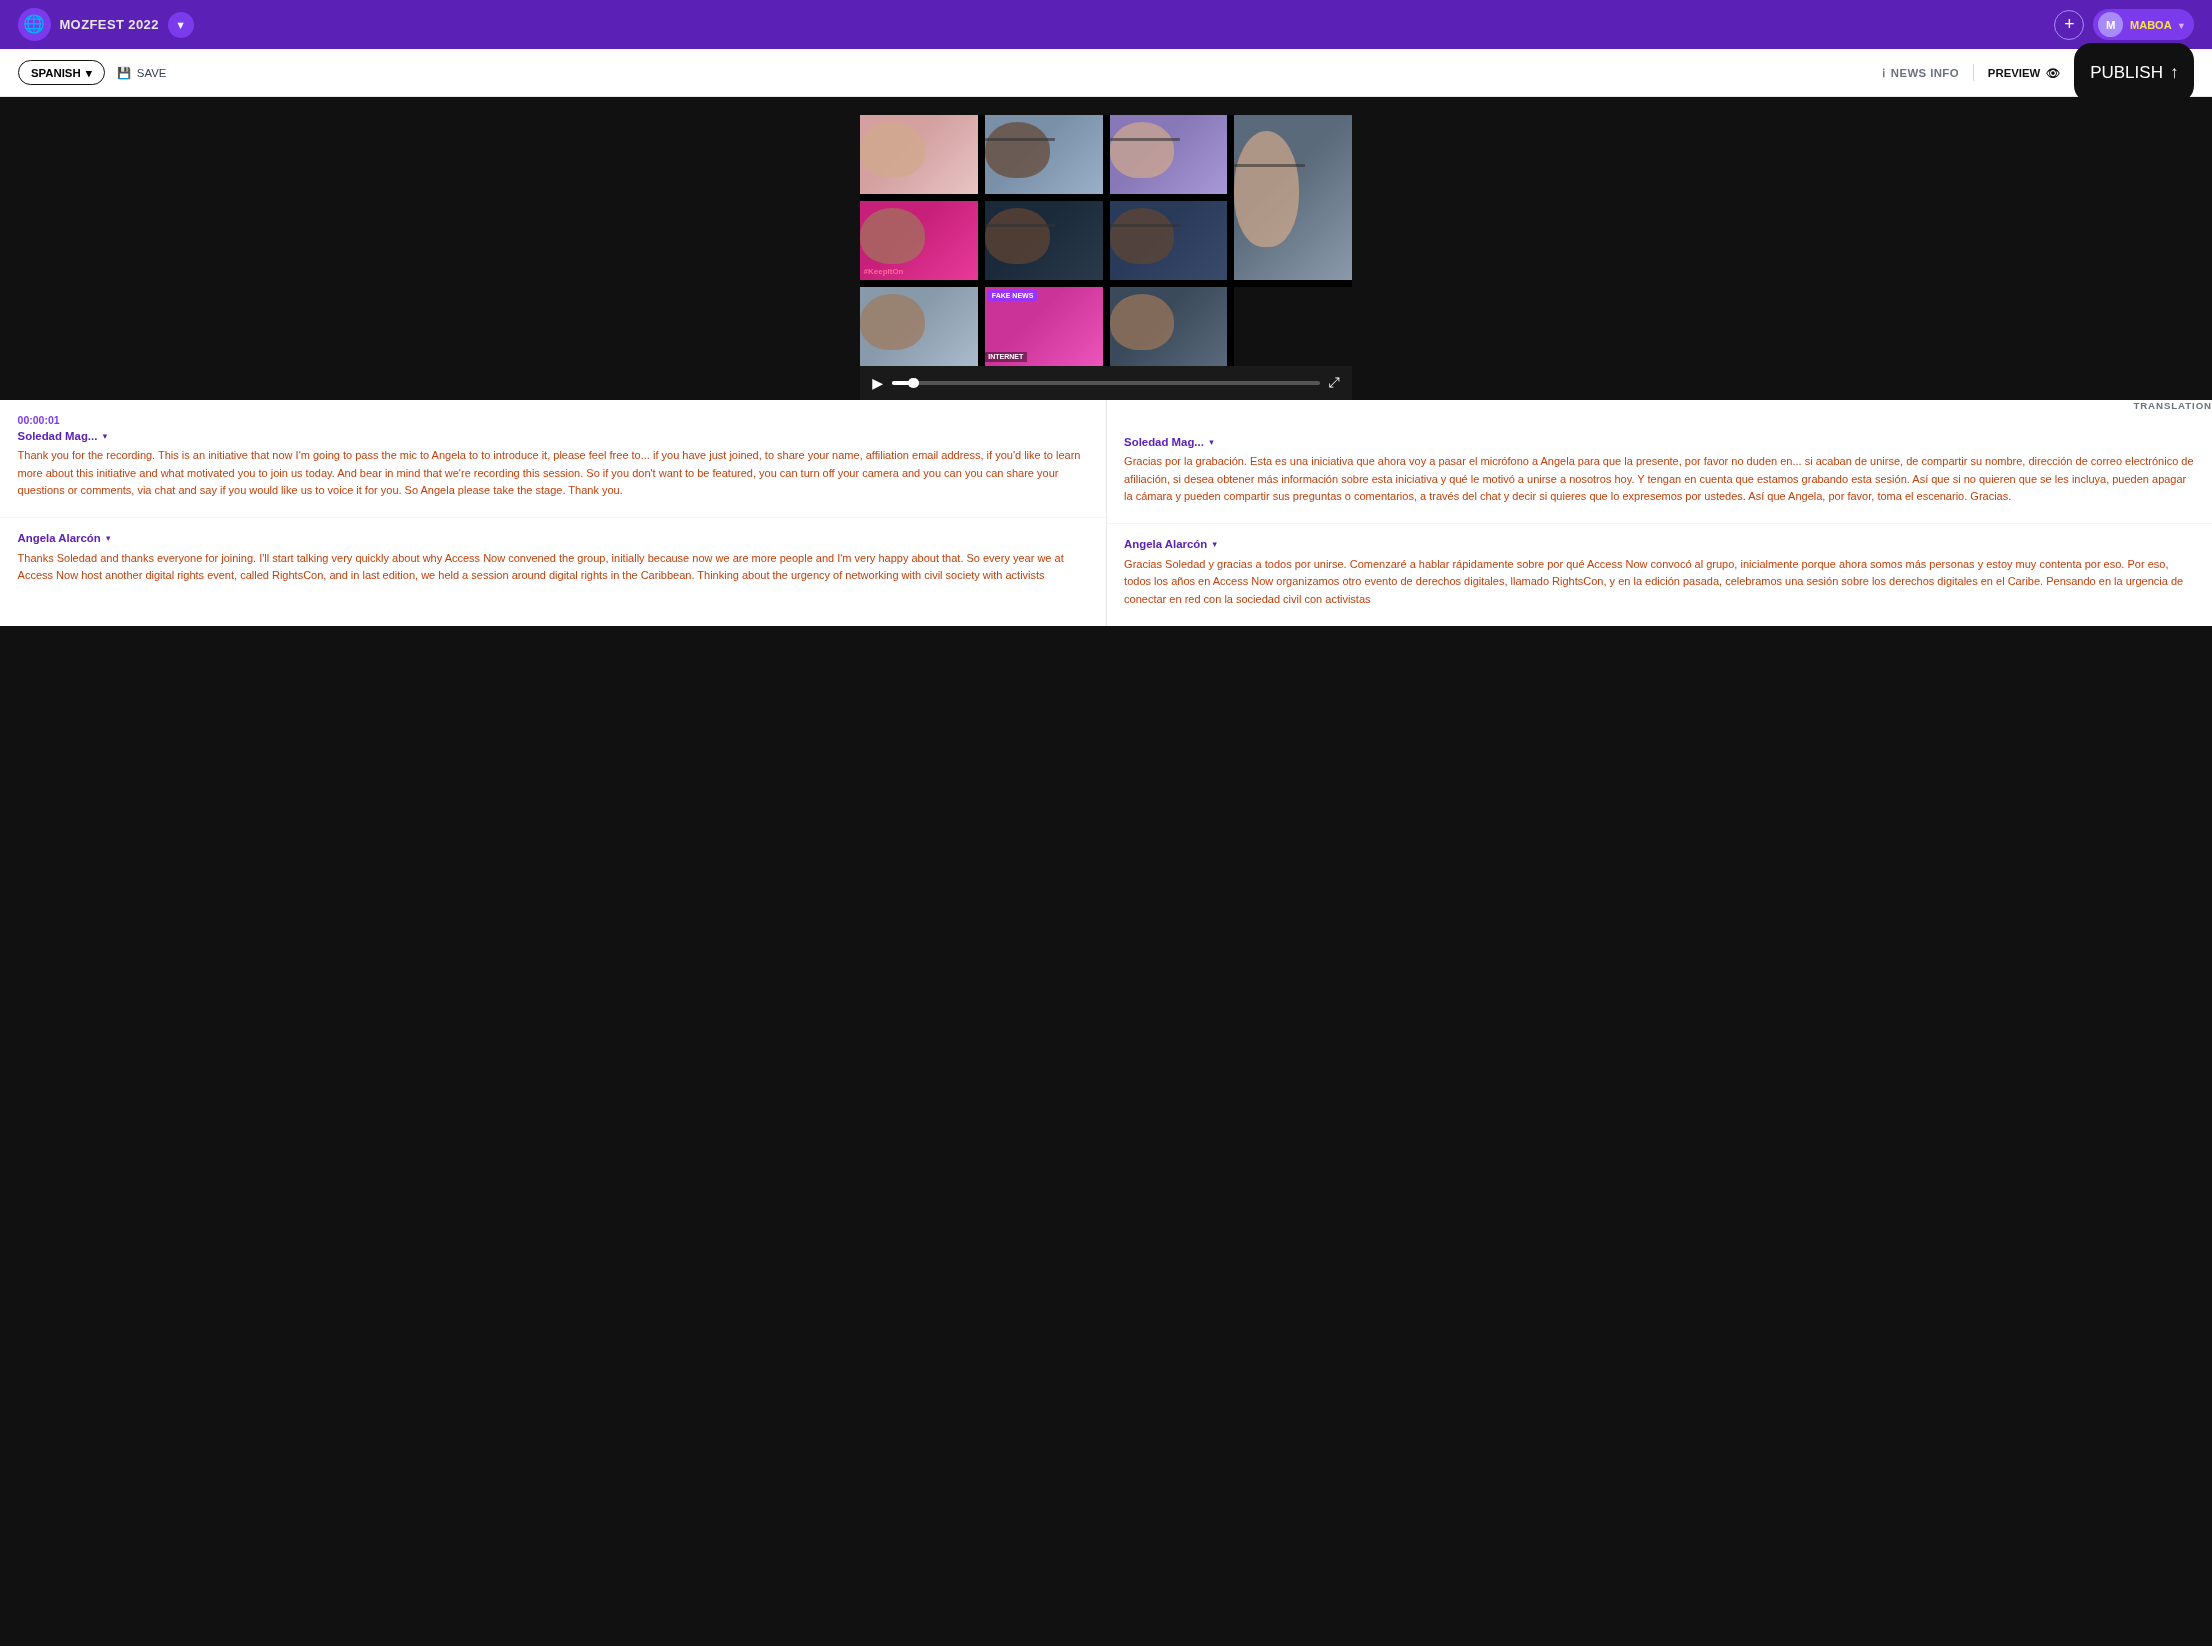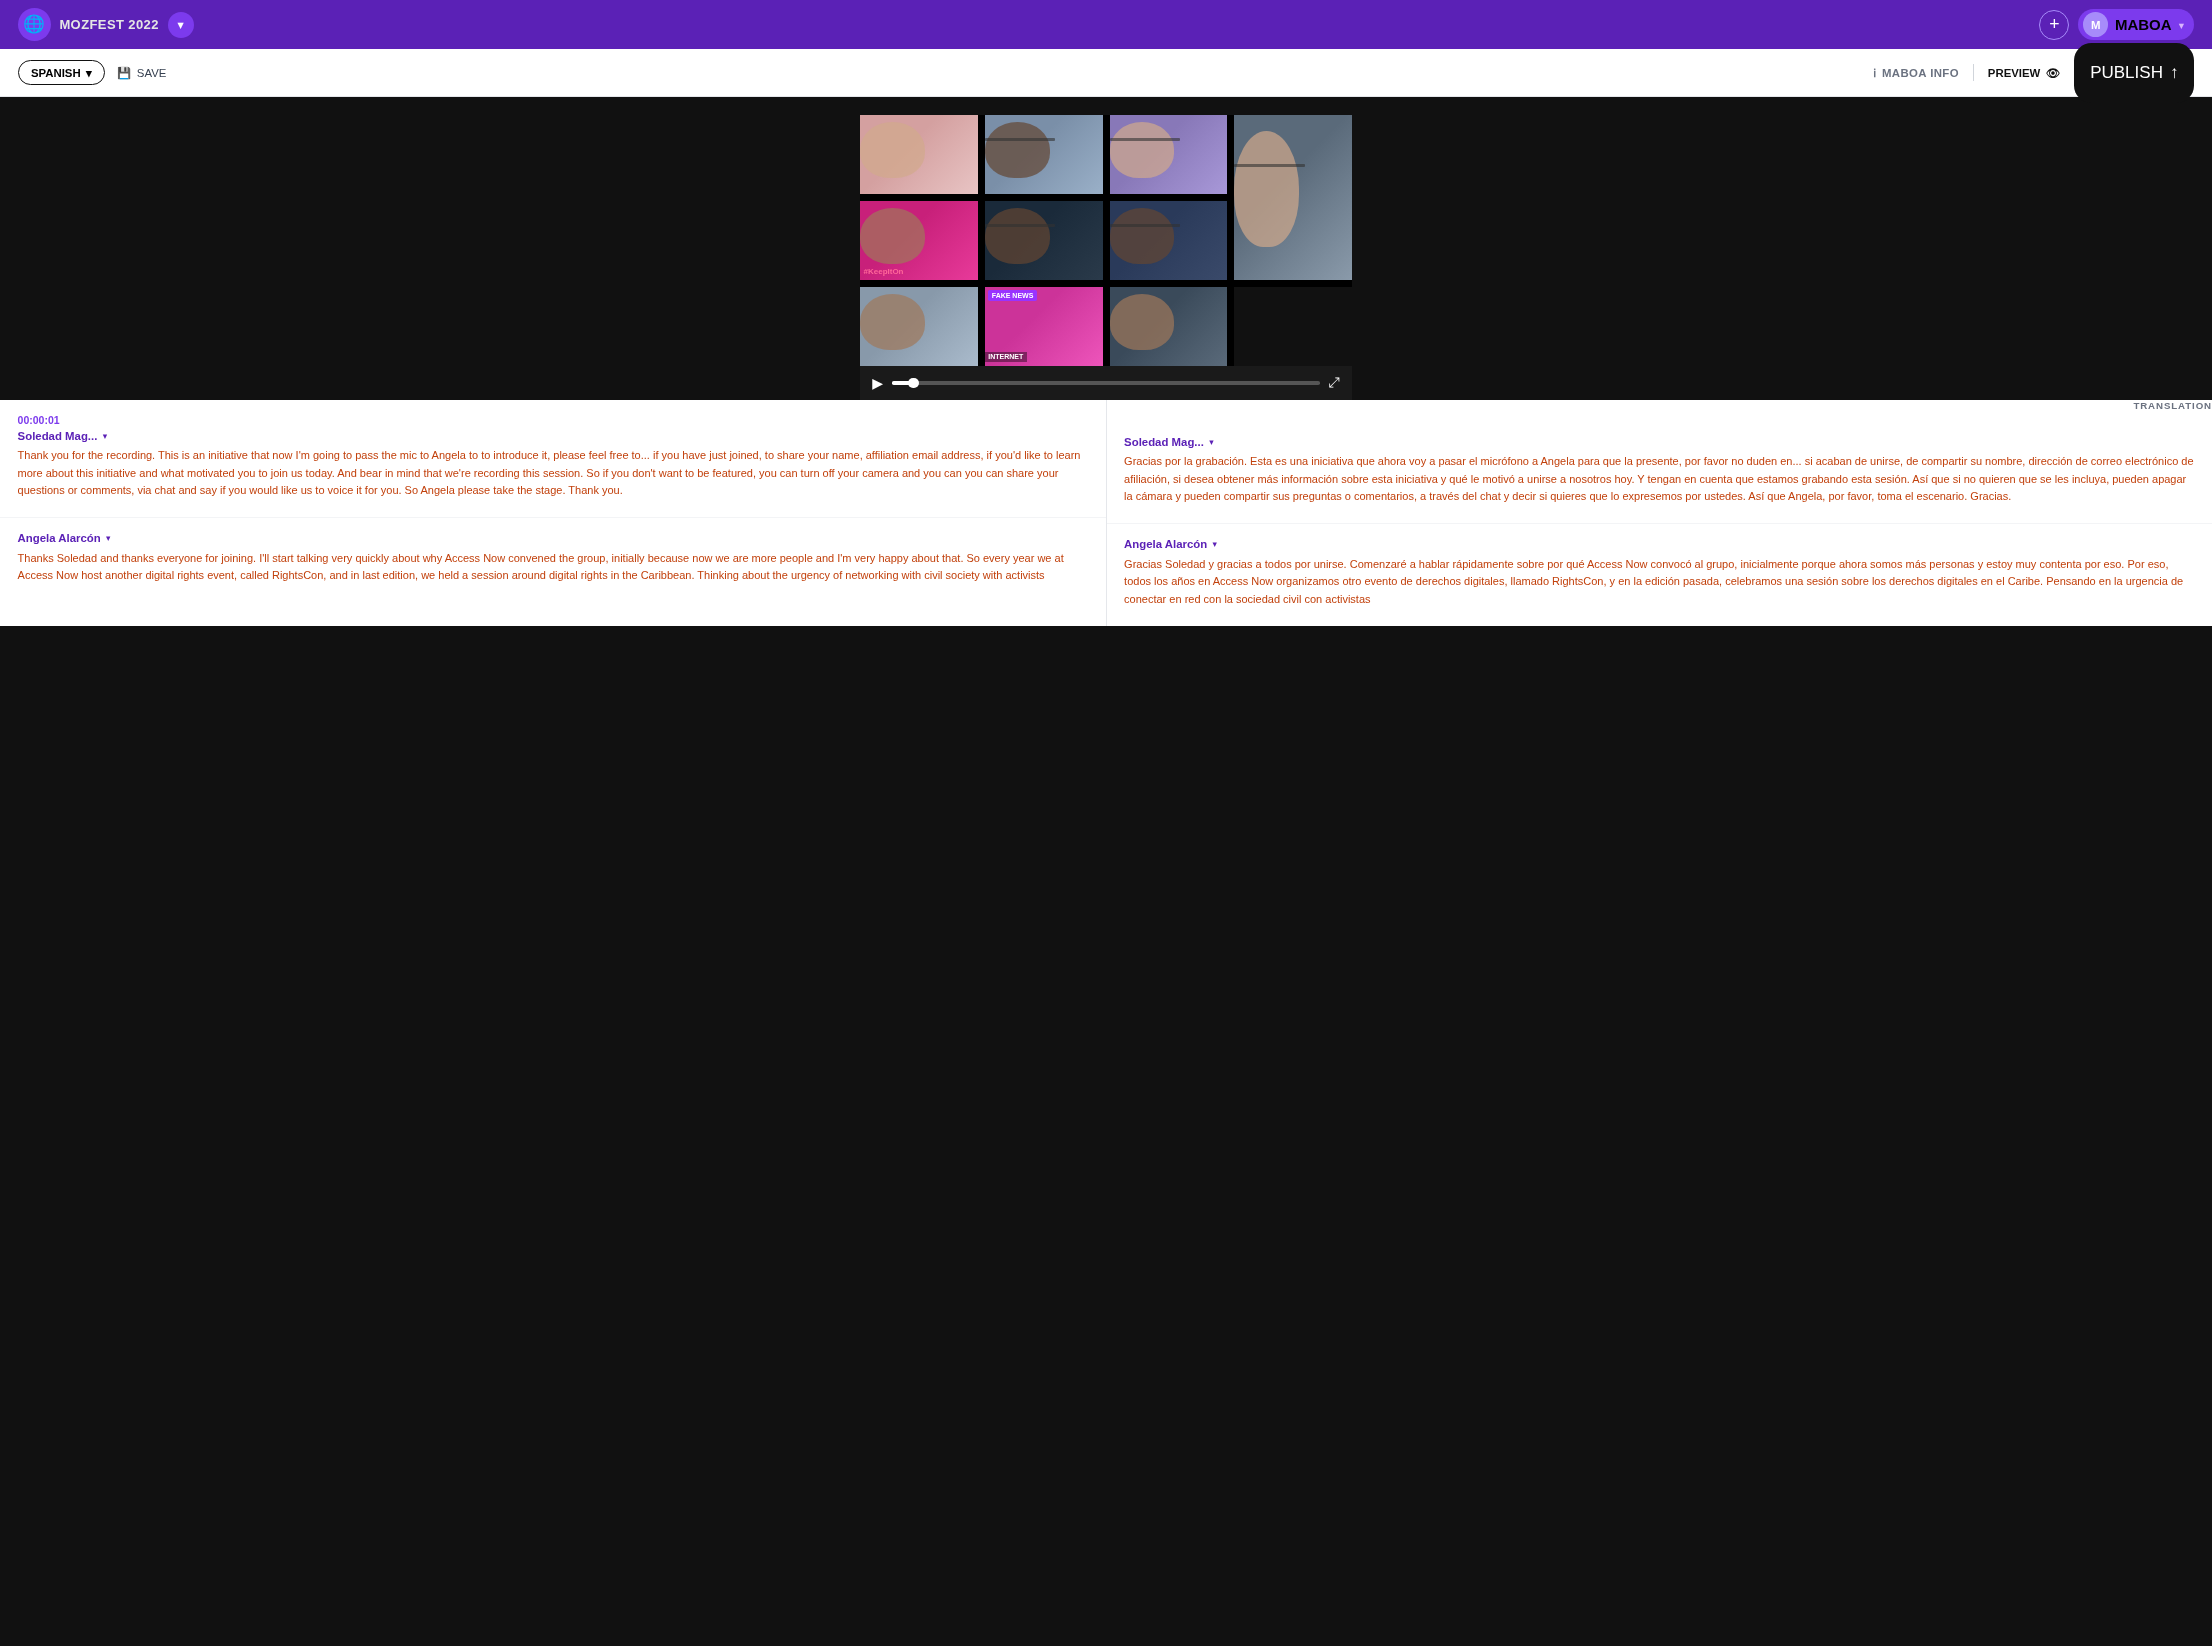--- a/index.html
+++ b/index.html
@@ -56,21 +56,21 @@
       padding: 3.5px 10.5px 3.5px 5.3px;
       cursor: pointer;
     }
     .user-avatar {
       width: 24.6px; height: 24.6px;
       background: #a78bfa;
       border-radius: 50%;
       display: flex; align-items: center; justify-content: center;
       font-weight: 700; font-size: 11.4px; color: #fff;
     }
-    .user-name { color: #000000; font-size: 15px; font-weight: 600; }
+    .user-name { color: #fde047; font-size: 11px; font-weight: 600; }
     .user-chevron { color: #d8b4fe; font-size: 10.5px; }
 
     
     .toolbar {
       background: #fff;
       display: flex;
       align-items: center;
       justify-content: space-between;
       padding: 0 17.6px;
       height: 48px;
@@ -349,21 +349,21 @@
         <span>▾</span>
       </button>
       <button class="save-btn">
         <span>💾</span>
         <span>SAVE</span>
       </button>
     </div>
     <div class="toolbar-right">
       <button class="edit-info-btn">
         <span>ℹ</span>
-        <span>MABOA INFO</span>
+        <span>NEWS INFO</span>
       </button>
       <div class="divider-v"></div>
       <button class="preview-btn">
         <span>PREVIEW</span>
         <span>👁</span>
       </button>
       <button class="publish-btn">
         <span>PUBLISH</span>
         <span>↑</span>
       </button>

